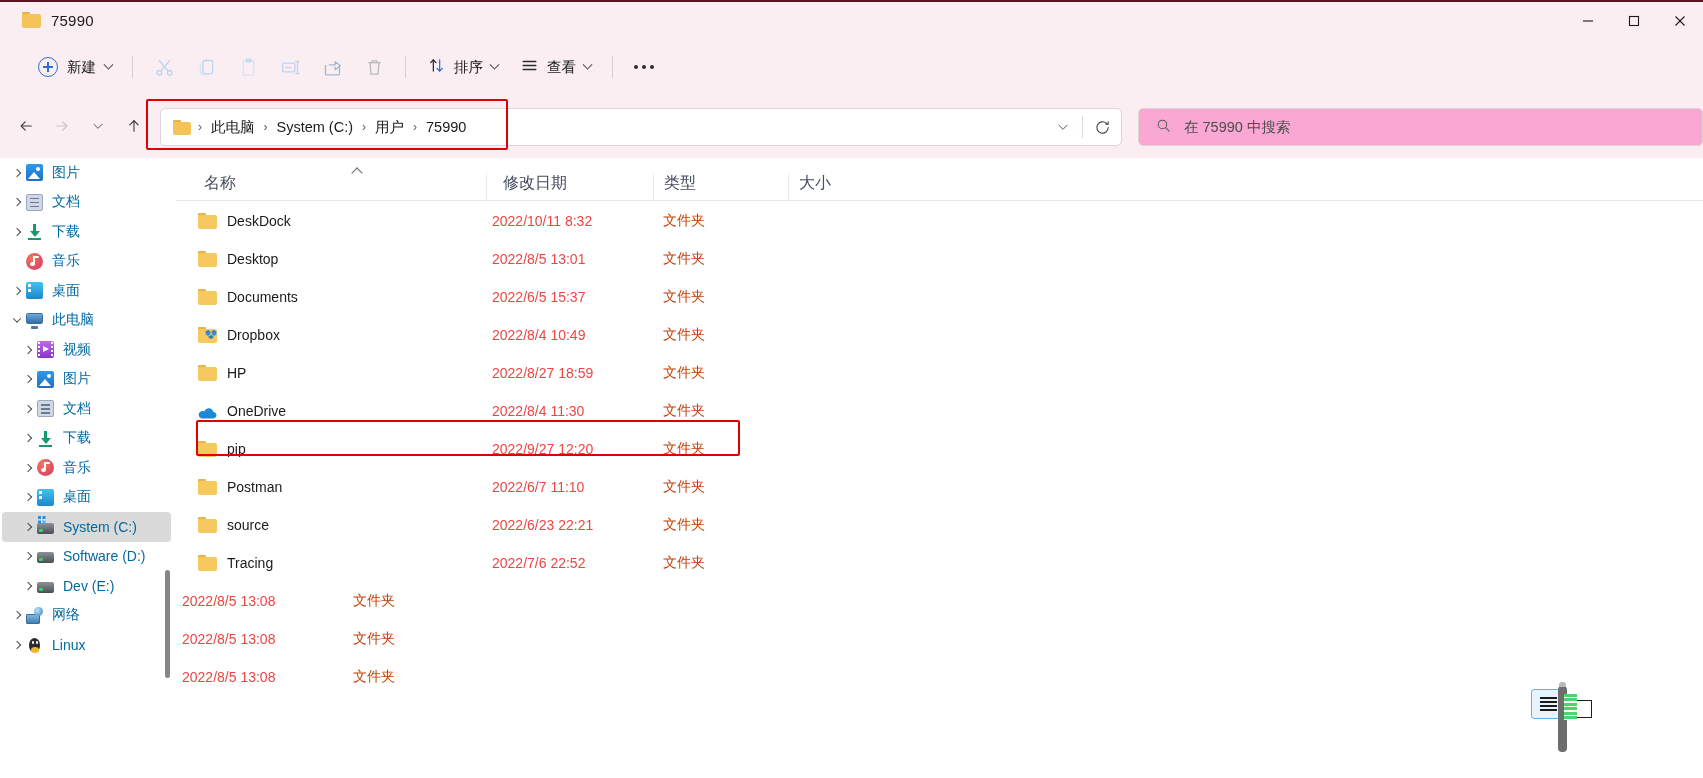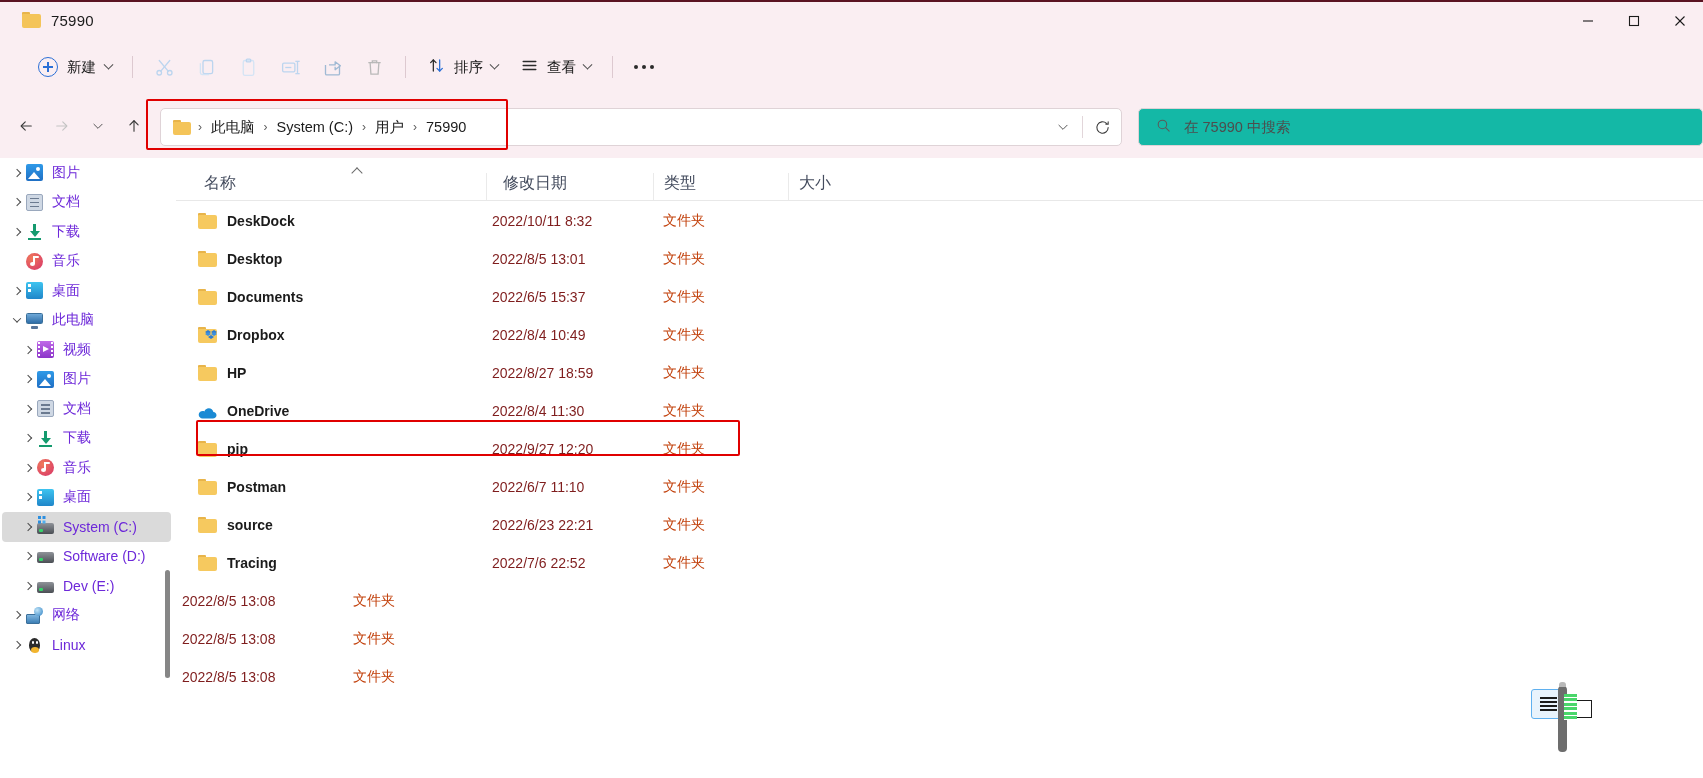--- a/index.html
+++ b/index.html
@@ -67,21 +67,21 @@
   .crumb-ico .tab { position:absolute; left:0; top:0; width:8px; height:3px; background:#e8b44a; border-radius:1px 1px 0 0;}
   .crumb-ico .body { position:absolute; left:0; top:2px; width:18px; height:13px; background:#f4c459; border-radius:1px 2px 2px 2px;}
   .crumb { font-size:14.5px; color:#1b1b1b; padding:3px 6px; border-radius:3px; white-space:nowrap; }
   .crumb-sep { color:#5d5d5d; font-size:12px; padding:0 3px; user-select:none; }
   .addr-right { margin-left:auto; display:flex; align-items:center; }
   .addr-btn { width:38px; height:36px; display:flex; align-items:center; justify-content:center; }
   .vline { width:1px; height:22px; background:#e2d6da; }
 
   .searchbox {
     position:absolute; left:1138px; top:12px; width:565px; height:38px;
-    background:#14b8a6; border:1px solid #dfd3d7; border-radius:5px;
+    background:#f9a8d4; border:1px solid #dfd3d7; border-radius:5px;
     display:flex; align-items:center;
   }
   .searchbox .s-ico { margin-left:16px; margin-right:12px; }
   .searchbox .ph { font-size:14.5px; color:#4d4d4d; }
 
   
   .anno-addr {
     position:absolute; left:146px; top:99px; width:362px; height:51px;
     border:2.5px solid #e00000; border-radius:2px; pointer-events:none; z-index:40;
   }
@@ -94,21 +94,21 @@
   .nav-item {
     display:flex; align-items:center; height:29.5px; padding-left:6px;
     border-radius:4px; margin:0 4px 0 2px; white-space:nowrap;
   }
   .nav-item.sel { background:#dadada; }
   .nav-exp { width:18px; display:flex; align-items:center; justify-content:center; flex:0 0 18px; }
   .nav-exp .car { width:6px; height:6px; border-right:1.4px solid #4a4a4a; border-bottom:1.4px solid #4a4a4a; transform:rotate(-45deg); }
   .nav-exp .car.open { transform:rotate(45deg) translate(-1px,-1px); }
   .nav-exp.blank { }
   .nav-ico { width:17px; height:17px; margin-right:9px; flex:0 0 17px; position:relative; }
-  .nav-lbl { font-size:14px; color:#6d28d9; }
+  .nav-lbl { font-size:14px; color:#0369a1; }
   .indent1 { padding-left:6px; }
   .indent2 { padding-left:17px; }
 
   
   .ic-pic { background:linear-gradient(#2f9ae8,#1f6fc4); border-radius:2px; overflow:hidden; }
   .ic-pic:after { content:""; position:absolute; left:2px; bottom:2px; width:0; height:0;
      border-left:6px solid transparent; border-right:6px solid transparent; border-bottom:7px solid #ffffff; }
   .ic-pic:before { content:""; position:absolute; right:3px; top:3px; width:4px; height:4px; background:#ffffff; border-radius:50%; }
   .ic-doc { background:#cfd8e4; border:1px solid #9aa8bd; border-radius:2px; }
   .ic-doc:after { content:""; position:absolute; left:3px; top:3px; right:3px; height:1.5px; background:#6b7a90;
@@ -159,22 +159,22 @@
   .hcell.type { width:135px; padding-left:10px; border-left:1px solid #eaeaea; }
   .hcell.size { width:90px; padding-left:10px; border-left:1px solid #eaeaea; }
   .sortcar { position:absolute; left:177px; top:-4px; width:8px; height:8px;
      border-left:1.3px solid #6a6a6a; border-top:1.3px solid #6a6a6a; transform:rotate(45deg); }
 
   .ghostrow { position:absolute; left:0; top:0; width:1527px; height:18px; overflow:hidden; z-index:1; }
 
   .rows { position:absolute; left:0; top:44px; width:1527px; }
   .frow { display:flex; align-items:center; height:38px; }
   .fc { font-size:14px; color:#1b1b1b; }
-  .fc.name { width:310px; padding-left:22px; display:flex; align-items:center; gap:10px;font-weight:bold; }
-  .fc.date { width:167px; padding-left:6px; color:#7f1d1d; }
+  .fc.name { width:310px; padding-left:22px; display:flex; align-items:center; gap:10px; }
+  .fc.date { width:167px; padding-left:6px; color:#ef4444; }
   .fc.type { width:135px; padding-left:10px; color:#c2410c; }
   .fc.size { width:90px; padding-left:10px; }
 
   .fico { width:19px; height:16px; position:relative; flex:0 0 19px; }
   .fico.folder .tab { position:absolute; left:0; top:0; width:8px; height:3px; background:#e8b44a; border-radius:1px 1px 0 0;}
   .fico.folder .body { position:absolute; left:0; top:2px; width:19px; height:14px; background:#f6c95f; border-radius:1px 2px 2px 2px;}
   .fico.dropbox .tab { position:absolute; left:0; top:0; width:8px; height:3px; background:#e8b44a; border-radius:1px 1px 0 0;}
   .fico.dropbox .body { position:absolute; left:0; top:2px; width:19px; height:14px; background:#f6c95f; border-radius:1px 2px 2px 2px;}
   .fico.dropbox .db { position:absolute; right:0px; top:2px; width:12px; height:13px; }
   .fico.onedrive .cl { position:absolute; left:0; top:3px; width:19px; height:11px; }

